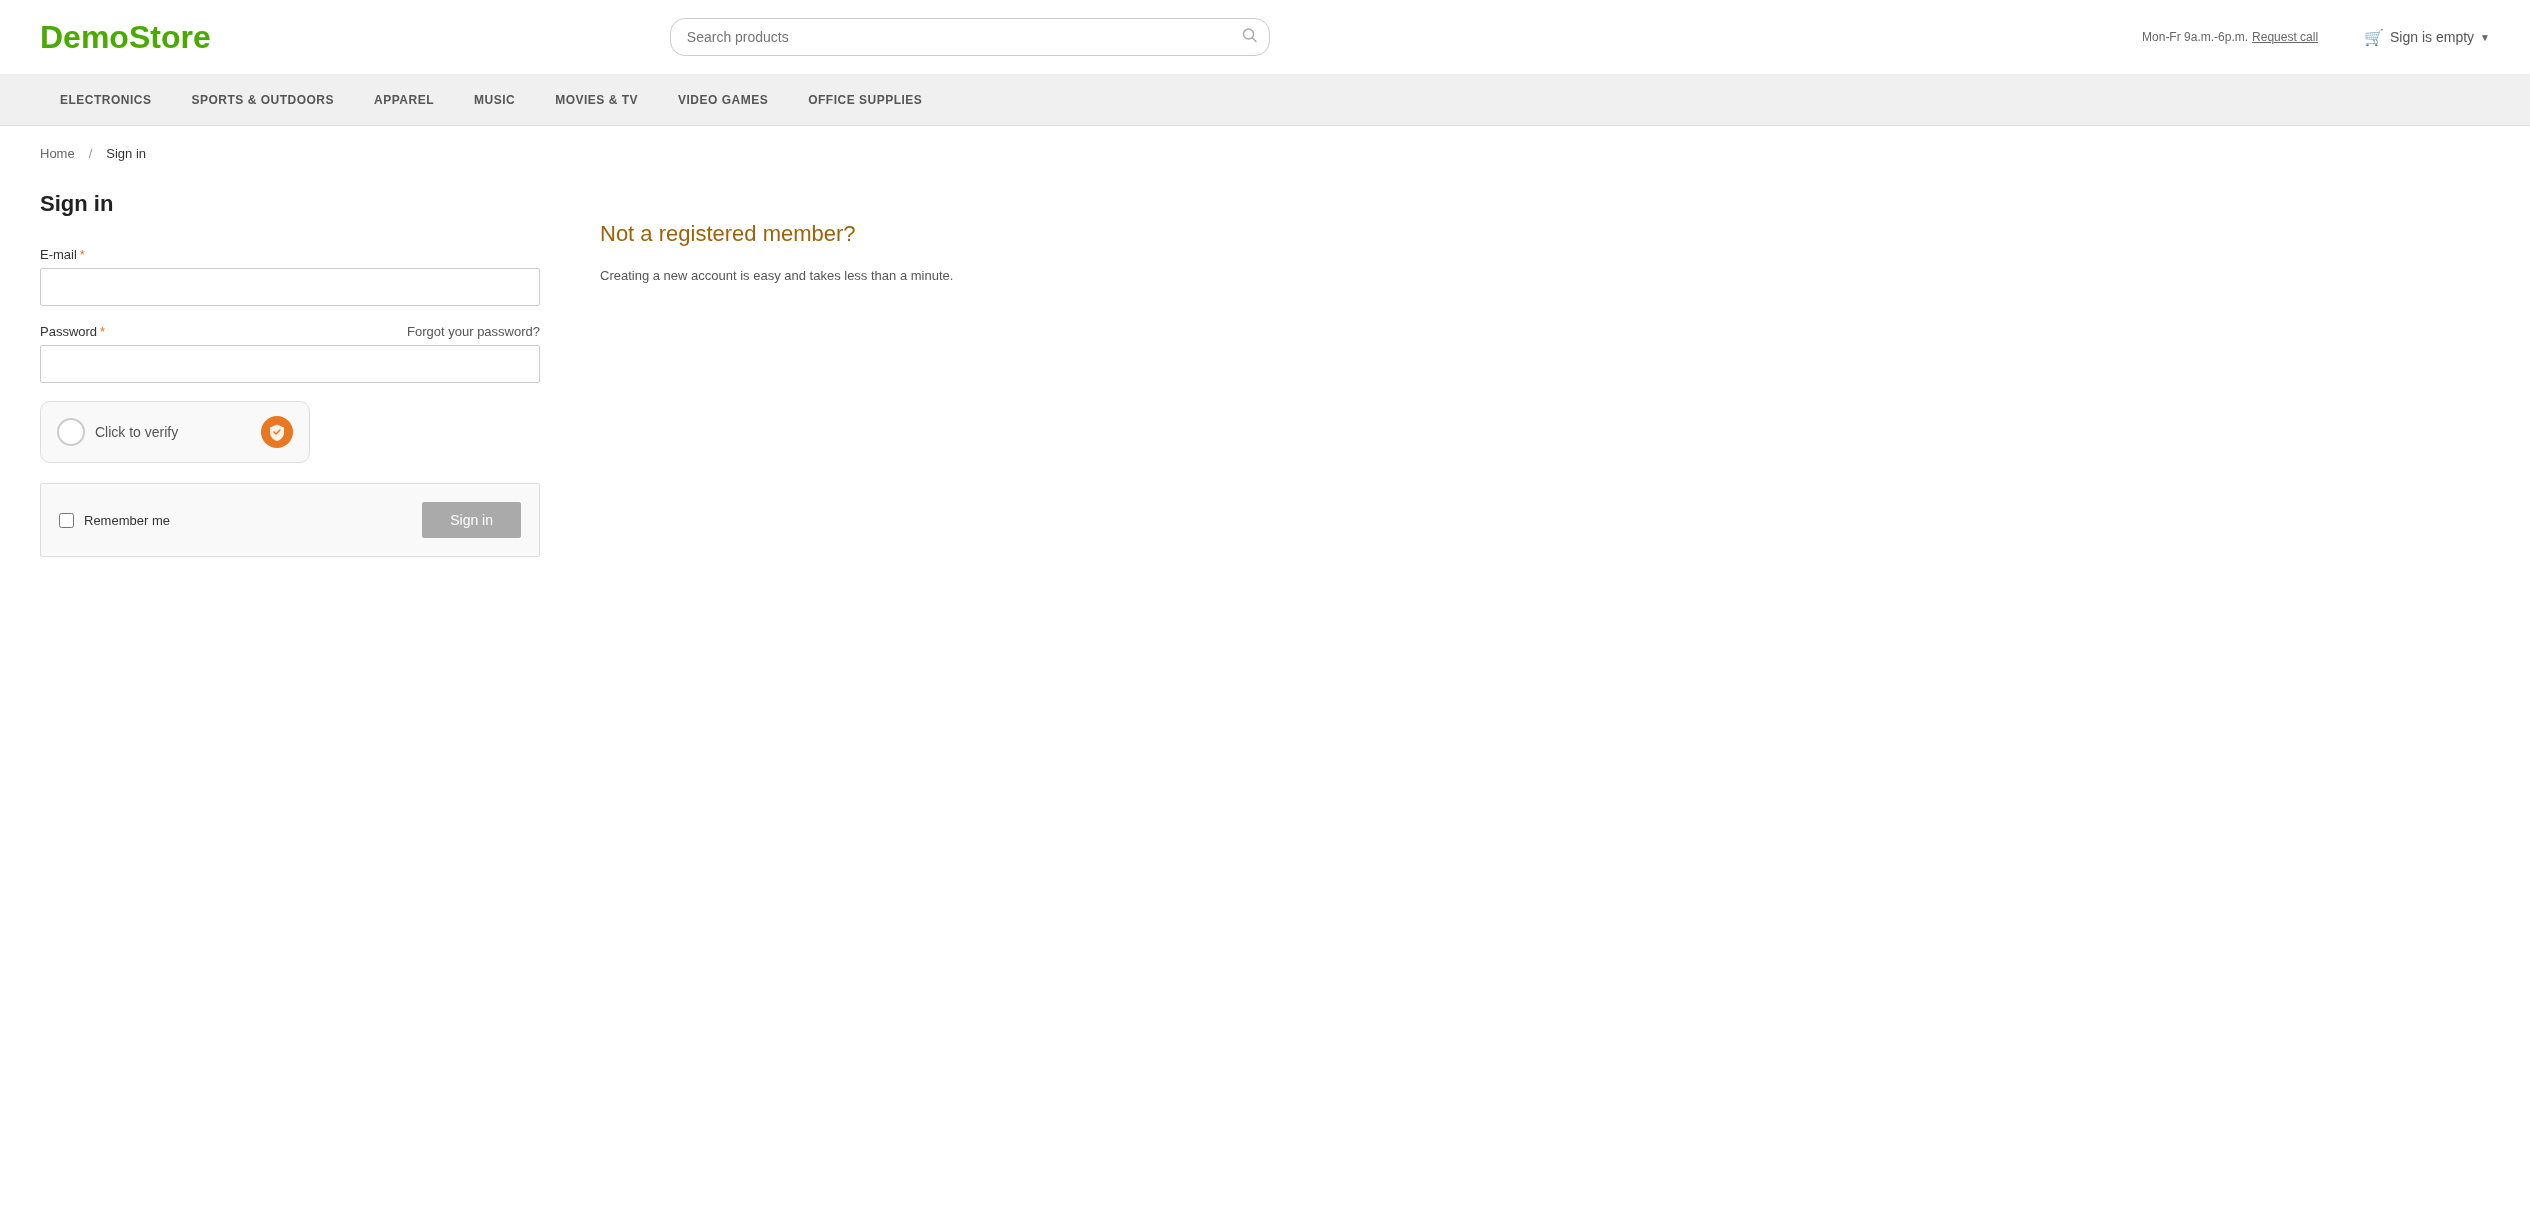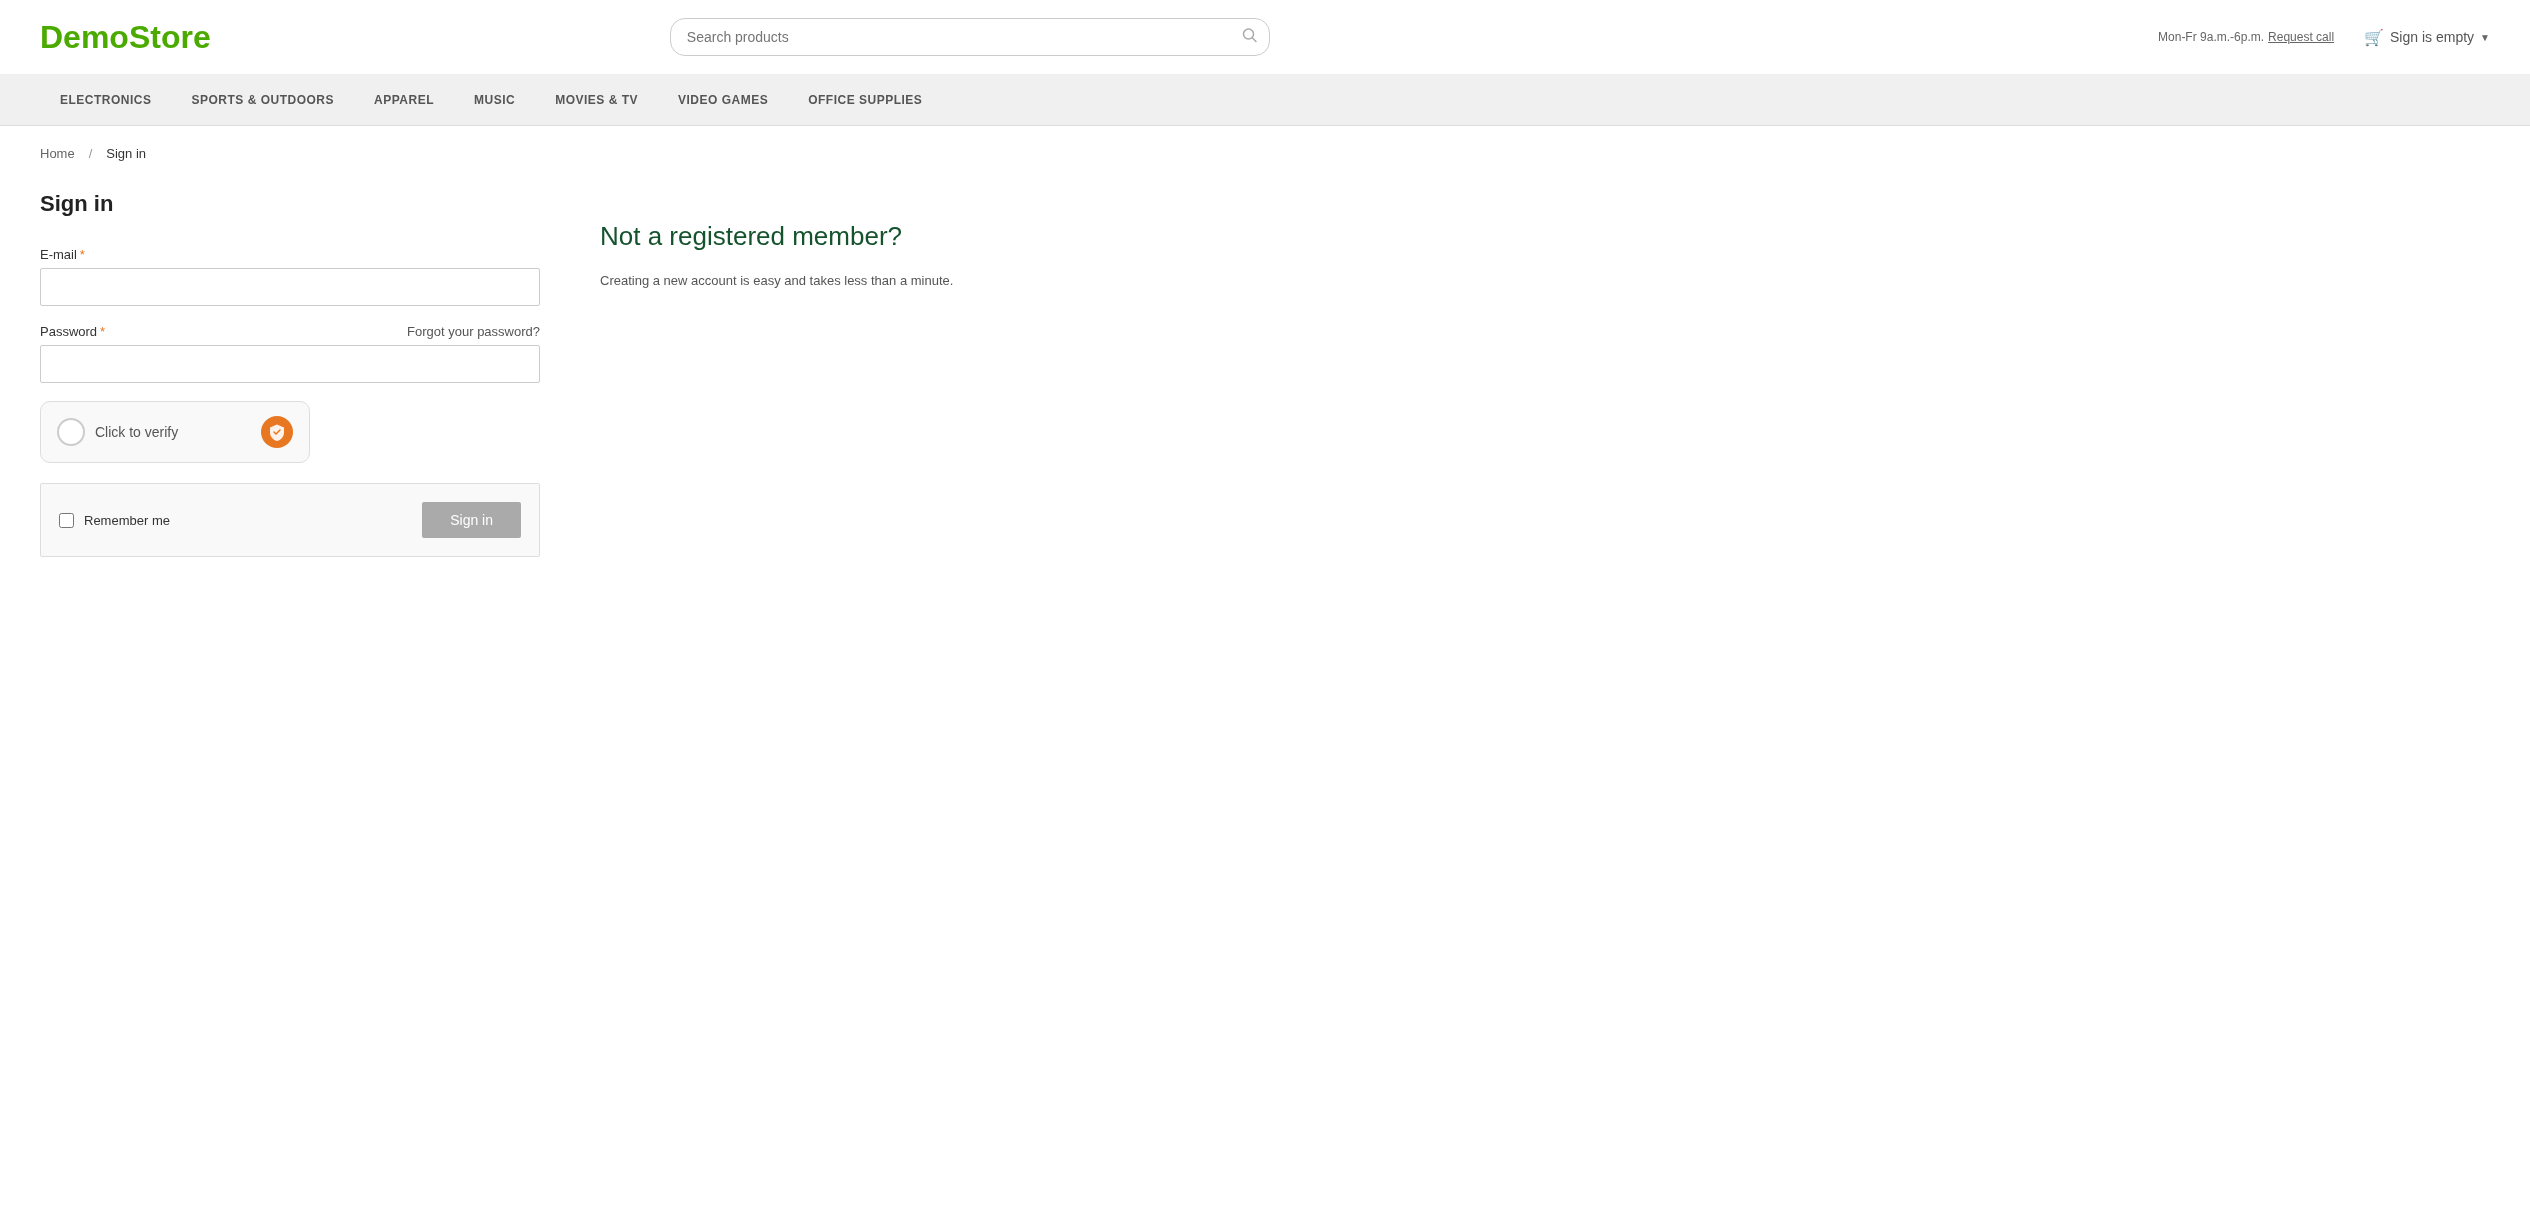--- a/index.html
+++ b/index.html
@@ -4,21 +4,21 @@
   <style>
     * { box-sizing: border-box; margin: 0; padding: 0; }
     body { font-family: Arial, sans-serif; background: #fff; color: #333; font-size: 14px; }
 
     
     .header {
       display: flex;
       align-items: center;
       padding: 18px 40px;
       border-bottom: 1px solid #eee;
-      gap: 30px;
+      gap: 46px;
     }
     .logo {
       font-size: 32px;
       font-weight: bold;
       color: #2d8a00;
       white-space: nowrap;
       flex-shrink: 0;
     }
     .logo span { color: #4aaa00; }
     .search-wrapper {
@@ -217,22 +217,22 @@
       font-size: 14px;
       cursor: pointer;
     }
 
     
     .register-section {
       flex: 1;
       padding-top: 30px;
     }
     .register-title {
-      font-size: 26px;
-      color: #14532d;
+      font-size: 22px;
+      color: #a16207;
       font-weight: normal;
       margin-bottom: 18px;
     }
     .register-desc {
       font-size: 13px;
       color: #555;
       line-height: 1.7;
     }
     .register-link {
       font-weight: bold;

